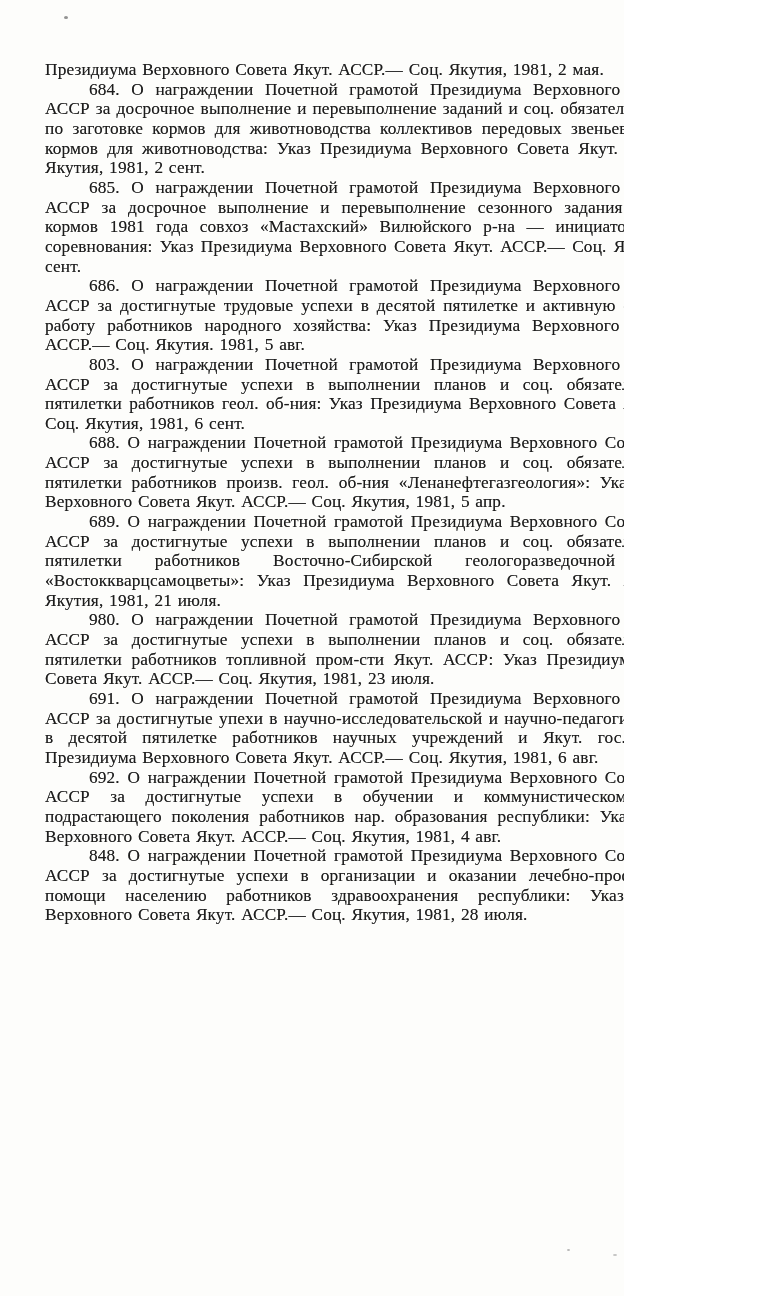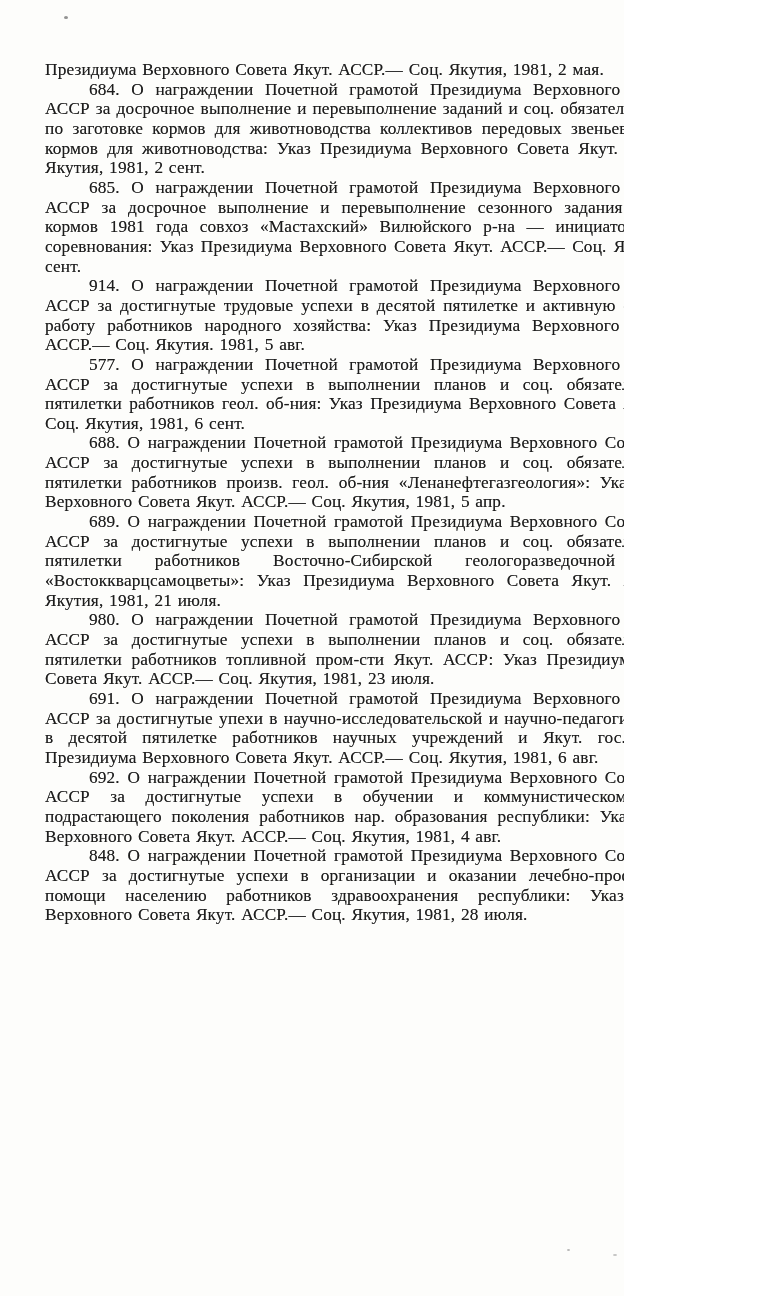--- a/index.html
+++ b/index.html
@@ -65,23 +65,23 @@
   <span class="speck s4"></span>
 
   <div class="textblock">
 
     <p class="para cont"><span>Президиума Верховного Совета Якут. АССР.— Соц. Якутия, 1981, 2 мая.</span></p>
 
     <p class="para entry"><span class="entry-num">684.</span><span class="entry-heading"> О награждении</span><span> Почетной грамотой Президиума Верховного Совета Якут. АССР за досрочное выполнение и перевыполнение заданий и соц. обязательств 1981 года по заготовке кормов для животноводства коллективов передовых звеньев по заготовке кормов для животноводства: Указ Президиума Верховного Совета Якут. АССР.— Соц. Якутия, 1981, 2 сент.</span></p>
 
     <p class="para entry"><span class="entry-num">685.</span><span class="entry-heading"> О награждении</span><span> Почетной грамотой Президиума Верховного Совета Якут. АССР за досрочное выполнение и перевыполнение сезонного задания по заготовке кормов 1981 года совхоз «Мастахский» Вилюйского р-на — инициатора респ. соц. соревнования: Указ Президиума Верховного Совета Якут. АССР.— Соц. Якутия, 1981. 2 сент.</span></p>
 
-    <p class="para entry"><span class="entry-num">914.</span><span class="entry-heading"> О награждении</span><span> Почетной грамотой Президиума Верховного Совета Якут. АССР за достигнутые трудовые успехи в десятой пятилетке и активную общественную работу работников народного хозяйства: Указ Президиума Верховного Совета Якут. АССР.— Соц. Якутия. 1981, 5 авг.</span></p>
+    <p class="para entry"><span class="entry-num">686.</span><span class="entry-heading"> О награждении</span><span> Почетной грамотой Президиума Верховного Совета Якут. АССР за достигнутые трудовые успехи в десятой пятилетке и активную общественную работу работников народного хозяйства: Указ Президиума Верховного Совета Якут. АССР.— Соц. Якутия. 1981, 5 авг.</span></p>
 
-    <p class="para entry"><span class="entry-num">577.</span><span class="entry-heading"> О награждении</span><span> Почетной грамотой Президиума Верховного Совета Якут. АССР за достигнутые успехи в выполнении планов и соц. обязательств десятой пятилетки работников геол. об-ния: Указ Президиума Верховного Совета Якут. АССР.— Соц. Якутия, 1981, 6 сент.</span></p>
+    <p class="para entry"><span class="entry-num">803.</span><span class="entry-heading"> О награждении</span><span> Почетной грамотой Президиума Верховного Совета Якут. АССР за достигнутые успехи в выполнении планов и соц. обязательств десятой пятилетки работников геол. об-ния: Указ Президиума Верховного Совета Якут. АССР.— Соц. Якутия, 1981, 6 сент.</span></p>
 
     <p class="para entry"><span class="entry-num">688.</span><span class="entry-heading"> О награждении</span><span> Почетной грамотой Президиума Верховного Совета Якутской АССР за достигнутые успехи в выполнении планов и соц. обязательств десятой пятилетки работников произв. геол. об-ния «Ленанефтегазгеология»: Указ Президиума Верховного Совета Якут. АССР.— Соц. Якутия, 1981, 5 апр.</span></p>
 
     <p class="para entry"><span class="entry-num">689.</span><span class="entry-heading"> О награждении</span><span> Почетной грамотой Президиума Верховного Совета Якутской АССР за достигнутые успехи в выполнении планов и соц. обязательств десятой пятилетки работников Восточно-Сибирской геологоразведочной экспедиции «Востоккварцсамоцветы»: Указ Президиума Верховного Совета Якут. АССР.— Соц. Якутия, 1981, 21 июля.</span></p>
 
     <p class="para entry"><span class="entry-num">980.</span><span class="entry-heading"> О награждении</span><span> Почетной грамотой Президиума Верховного Совета Якут. АССР за достигнутые успехи в выполнении планов и соц. обязательств десятой пятилетки работников топливной пром-сти Якут. АССР: Указ Президиума Верховного Совета Якут. АССР.— Соц. Якутия, 1981, 23 июля.</span></p>
 
     <p class="para entry"><span class="entry-num">691.</span><span class="entry-heading"> О награждении</span><span> Почетной грамотой Президиума Верховного Совета Якут. АССР за достигнутые упехи в научно-исследовательской и научно-педагогической работе в десятой пятилетке работников научных учреждений и Якут. гос. ун-та: Указ Президиума Верховного Совета Якут. АССР.— Соц. Якутия, 1981, 6 авг.</span></p>
 
     <p class="para entry"><span class="entry-num">692.</span><span class="entry-heading"> О награждении</span><span> Почетной грамотой Президиума Верховного Совета Якутской АССР за достигнутые успехи в обучении и коммунистическом воспитании подрастающего поколения работников нар. образования республики: Указ Президиума Верховного Совета Якут. АССР.— Соц. Якутия, 1981, 4 авг.</span></p>

